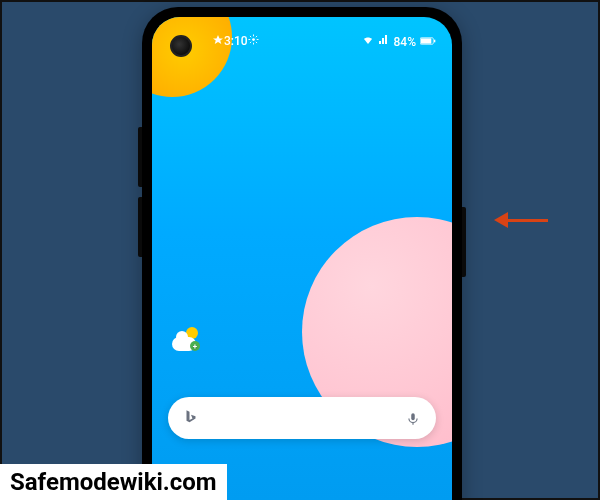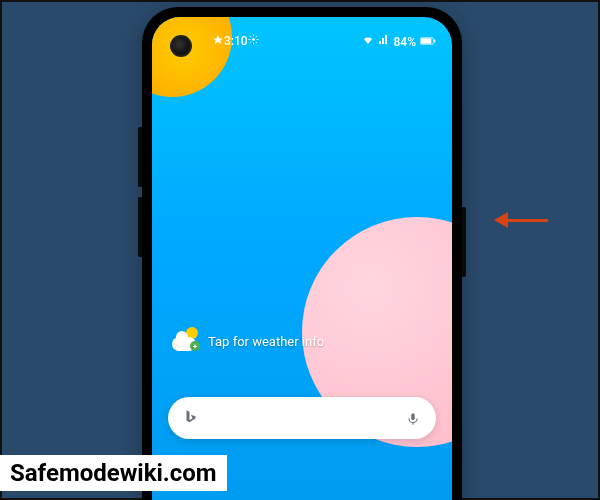--- a/index.html
+++ b/index.html
@@ -211,21 +211,21 @@
     .arrow-head {
       width: 0;
       height: 0;
       border-top: 8px solid transparent;
       border-bottom: 8px solid transparent;
       border-right: 14px solid #d84315;
     }
     .watermark {
       position: absolute;
       left: 0;
-      bottom: 9px;
+      bottom: 0;
       background: #fff;
       color: #000;
       font-size: 24px;
       font-weight: bold;
       padding: 4px 10px;
       z-index: 30;
     }
   </style>
 </head>
 <body>
@@ -278,21 +278,20 @@
           </span>
         </div>
       </div>
 
       <div class="weather-widget">
         <div class="weather-icon">
           <div class="sun-peek"></div>
           <div class="cloud"></div>
           <div class="plus">+</div>
         </div>
-        <span>Tap for weather info</span>
       </div>
 
       <div class="search-bar">
         <span class="bing-icon">
           <svg width="18" height="18" viewBox="0 0 24 24" fill="#6b7280">
               <path d="M6 3v14l4 2 8-5v-3l-6-2 2 5-4 2V5z"></path>
             </svg>
         </span>
         <span class="mic-icon">
           <svg width="14" height="18" viewBox="0 0 24 24" fill="#6b7280">

